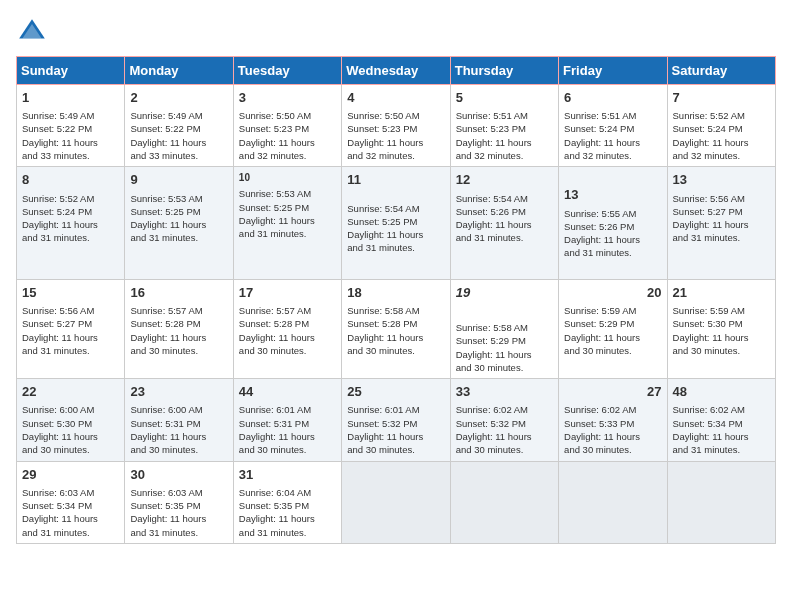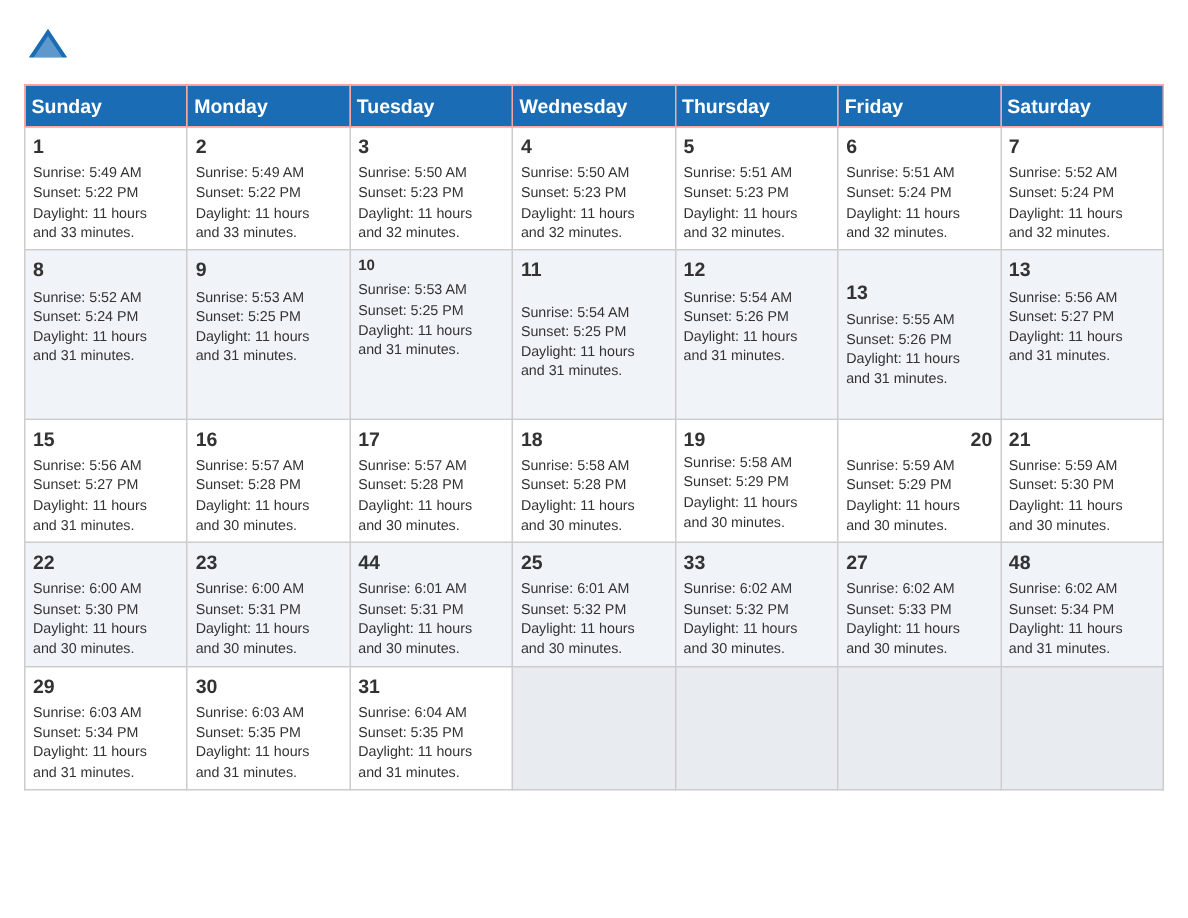--- a/index.html
+++ b/index.html
@@ -129,31 +129,31 @@
         <td style="vertical-align: top; padding: 4px 5px; font-size: 9.5px; min-height: 80px;"><strong style="font-size:13px;display:block;margin-bottom:12px;">11</strong><span>Sunrise: 5:54 AM<br>Sunset: 5:25 PM<br>Daylight: 11 hours<br>and 31 minutes.</span></td>
         <td style="vertical-align: top; padding: 4px 5px; font-size: 9.5px; min-height: 80px;"><strong style="font-size:13px;display:block;margin-bottom:2px;">12</strong><span>Sunrise: 5:54 AM<br>Sunset: 5:26 PM<br>Daylight: 11 hours<br>and 31 minutes.</span></td>
         <td style="vertical-align: top; padding: 19px 5px; font-size: 9.5px; min-height: 80px;"><strong style="font-size:13px;display:block;margin-bottom:2px;">13</strong><span>Sunrise: 5:55 AM<br>Sunset: 5:26 PM<br>Daylight: 11 hours<br>and 31 minutes.</span></td>
         <td style="vertical-align: top; padding: 4px 5px; font-size: 9.5px; min-height: 80px;"><strong style="font-size:13px;display:block;margin-bottom:2px;">13</strong><span>Sunrise: 5:56 AM<br>Sunset: 5:27 PM<br>Daylight: 11 hours<br>and 31 minutes.</span></td>
       </tr>
       <tr>
         <td style="vertical-align: top; padding: 4px 5px; font-size: 9.5px; min-height: 80px;"><strong style="font-size:13px;display:block;margin-bottom:2px;">15</strong><span>Sunrise: 5:56 AM<br>Sunset: 5:27 PM<br>Daylight: 11 hours<br>and 31 minutes.</span></td>
         <td style="vertical-align: top; padding: 4px 5px; font-size: 9.5px; min-height: 80px;"><strong style="font-size:13px;display:block;margin-bottom:2px;">16</strong><span>Sunrise: 5:57 AM<br>Sunset: 5:28 PM<br>Daylight: 11 hours<br>and 30 minutes.</span></td>
         <td style="vertical-align: top; padding: 4px 5px; font-size: 9.5px; min-height: 80px;"><strong style="font-size:13px;display:block;margin-bottom:2px;">17</strong><span>Sunrise: 5:57 AM<br>Sunset: 5:28 PM<br>Daylight: 11 hours<br>and 30 minutes.</span></td>
         <td style="vertical-align: top; padding: 4px 5px; font-size: 9.5px; min-height: 80px;"><strong style="font-size:13px;display:block;margin-bottom:2px;">18</strong><span>Sunrise: 5:58 AM<br>Sunset: 5:28 PM<br>Daylight: 11 hours<br>and 30 minutes.</span></td>
-        <td style="vertical-align: top; padding: 4px 5px; font-size: 9.5px; min-height: 80px;"><strong style="font-size:13px;display:block;margin-bottom:0;">19</strong><span>Sunrise: 5:58 AM<br>Sunset: 5:29 PM<br>Daylight: 11 hours<br>and 30 minutes.</span></td>
+        <td style="vertical-align: top; padding: 4px 5px; font-size: 9.5px; min-height: 80px;"><strong style="font-size:13px;display:block;margin-bottom:19px;font-style:italic;">19</strong><span>Sunrise: 5:58 AM<br>Sunset: 5:29 PM<br>Daylight: 11 hours<br>and 30 minutes.</span></td>
         <td style="vertical-align: top; padding: 4px 5px; font-size: 9.5px; min-height: 80px;"><strong style="font-size:13px;display:block;margin-bottom:2px;text-align:right;">20</strong><span>Sunrise: 5:59 AM<br>Sunset: 5:29 PM<br>Daylight: 11 hours<br>and 30 minutes.</span></td>
         <td style="vertical-align: top; padding: 4px 5px; font-size: 9.5px; min-height: 80px;"><strong style="font-size:13px;display:block;margin-bottom:2px;">21</strong><span>Sunrise: 5:59 AM<br>Sunset: 5:30 PM<br>Daylight: 11 hours<br>and 30 minutes.</span></td>
       </tr>
       <tr style="background: rgb(240, 244, 248);">
         <td style="vertical-align: top; padding: 4px 5px; font-size: 9.5px; min-height: 80px;"><strong style="font-size:13px;display:block;margin-bottom:2px;">22</strong><span>Sunrise: 6:00 AM<br>Sunset: 5:30 PM<br>Daylight: 11 hours<br>and 30 minutes.</span></td>
         <td style="vertical-align: top; padding: 4px 5px; font-size: 9.5px; min-height: 80px;"><strong style="font-size:13px;display:block;margin-bottom:2px;">23</strong><span>Sunrise: 6:00 AM<br>Sunset: 5:31 PM<br>Daylight: 11 hours<br>and 30 minutes.</span></td>
         <td style="vertical-align: top; padding: 4px 5px; font-size: 9.5px; min-height: 80px;"><strong style="font-size:13px;display:block;margin-bottom:2px;">44</strong><span>Sunrise: 6:01 AM<br>Sunset: 5:31 PM<br>Daylight: 11 hours<br>and 30 minutes.</span></td>
         <td style="vertical-align: top; padding: 4px 5px; font-size: 9.5px; min-height: 80px;"><strong style="font-size:13px;display:block;margin-bottom:2px;">25</strong><span>Sunrise: 6:01 AM<br>Sunset: 5:32 PM<br>Daylight: 11 hours<br>and 30 minutes.</span></td>
         <td style="vertical-align: top; padding: 4px 5px; font-size: 9.5px; min-height: 80px;"><strong style="font-size:13px;display:block;margin-bottom:2px;">33</strong><span>Sunrise: 6:02 AM<br>Sunset: 5:32 PM<br>Daylight: 11 hours<br>and 30 minutes.</span></td>
-        <td style="vertical-align: top; padding: 4px 5px; font-size: 9.5px; min-height: 80px;"><strong style="font-size:13px;display:block;margin-bottom:2px;">27</strong><span>Sunrise: 6:02 AM<br>Sunset: 5:33 PM<br>Daylight: 11 hours<br>and 30 minutes.</span></td>
+        <td style="vertical-align: top; padding: 4px 5px; font-size: 9.5px; min-height: 80px;"><strong style="font-size:13px;display:block;margin-bottom:2px;text-align:right;">27</strong><span>Sunrise: 6:02 AM<br>Sunset: 5:33 PM<br>Daylight: 11 hours<br>and 30 minutes.</span></td>
         <td style="vertical-align: top; padding: 4px 5px; font-size: 9.5px; min-height: 80px;"><strong style="font-size:13px;display:block;margin-bottom:2px;">48</strong><span>Sunrise: 6:02 AM<br>Sunset: 5:34 PM<br>Daylight: 11 hours<br>and 31 minutes.</span></td>
       </tr>
       <tr>
         <td style="vertical-align: top; padding: 4px 5px; font-size: 9.5px; min-height: 80px;"><strong style="font-size:13px;display:block;margin-bottom:2px;">29</strong><span>Sunrise: 6:03 AM<br>Sunset: 5:34 PM<br>Daylight: 11 hours<br>and 31 minutes.</span></td>
         <td style="vertical-align: top; padding: 4px 5px; font-size: 9.5px; min-height: 80px;"><strong style="font-size:13px;display:block;margin-bottom:2px;">30</strong><span>Sunrise: 6:03 AM<br>Sunset: 5:35 PM<br>Daylight: 11 hours<br>and 31 minutes.</span></td>
         <td style="vertical-align: top; padding: 4px 5px; font-size: 9.5px; min-height: 80px;"><strong style="font-size:13px;display:block;margin-bottom:2px;">31</strong><span>Sunrise: 6:04 AM<br>Sunset: 5:35 PM<br>Daylight: 11 hours<br>and 31 minutes.</span></td>
         <td style="vertical-align: top; padding: 4px 5px; font-size: 9.5px; min-height: 80px; background: rgb(232, 236, 240);"></td>
         <td style="vertical-align: top; padding: 4px 5px; font-size: 9.5px; min-height: 80px; background: rgb(232, 236, 240);"></td>
         <td style="vertical-align: top; padding: 4px 5px; font-size: 9.5px; min-height: 80px; background: rgb(232, 236, 240);"></td>
         <td style="vertical-align: top; padding: 4px 5px; font-size: 9.5px; min-height: 80px; background: rgb(232, 236, 240);"></td>

